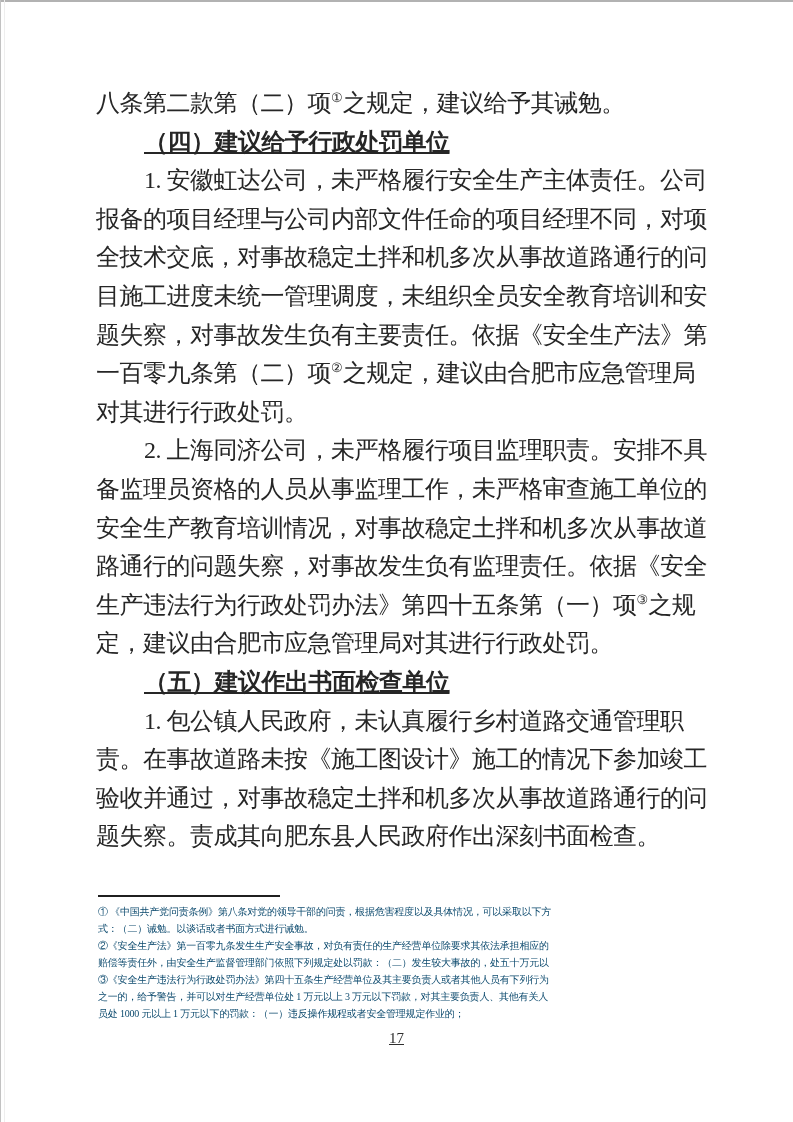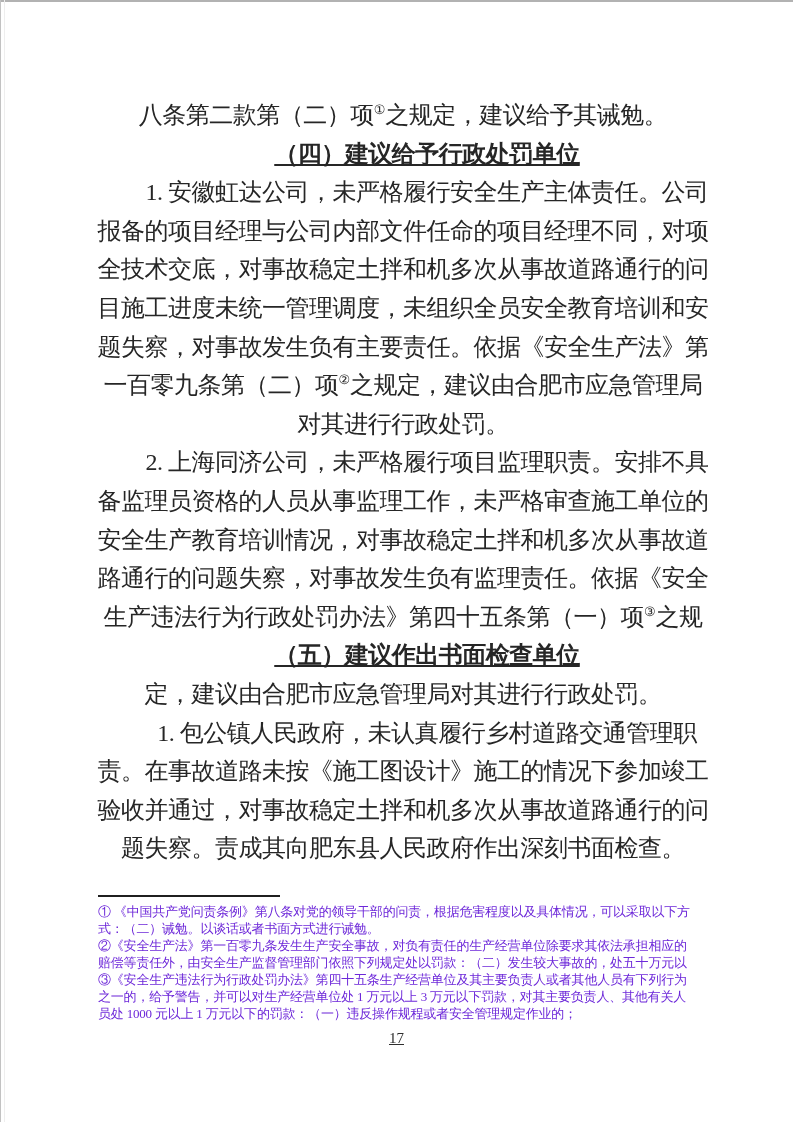--- a/index.html
+++ b/index.html
@@ -7,21 +7,21 @@
     width: 793px; height: 1122px;
     background: #ffffff;
     font-family: "Liberation Serif", "DejaVu Serif", serif;
     position: relative;
     overflow: hidden;
   }
   .edge-top   { position: absolute; top: 0; left: 0; right: 0; height: 2px; background: #b2b2b2; }
   .edge-left  { position: absolute; top: 0; left: 0; bottom: 0; width: 1px; background: #c2c2c2; }
   .hairline-left { position: absolute; top: 0; left: 4px; bottom: 0; width: 1px; background: #eeeeee; }
 
-  .content { position: absolute; left: 96px; top: 96px; width: 614px; text-align: center; }
+  .content { position: absolute; left: 96px; top: 84px; width: 614px; }
   .line {
     font-size: 24px;
     height: 38.6px;
     line-height: 38.6px;
     letter-spacing: -0.5px;
     color: #262626;
     white-space: nowrap;
   }
   .line.indent { padding-left: 48px; }
   .line.bold   { font-weight: bold; text-decoration: underline; }
@@ -31,25 +31,25 @@
     top: -9px;
     letter-spacing: 0;
   }
 
   .footnote-sep {
     position: absolute; left: 98px; top: 895px;
     width: 182px; height: 2px; background: #1f1f1f;
   }
   .footnotes { position: absolute; left: 98px; top: 903px; width: 600px; }
   .fline {
-    font-size: 13px;
+    font-size: 10px;
     line-height: 17px;
     height: 17px;
     letter-spacing: -0.2px;
-    color: #6d28d9;
+    color: #0c4a6e;
     white-space: nowrap;
   }
   .page-number {
     position: absolute; top: 1030px; left: 0; width: 793px;
     text-align: center; font-size: 15px; color: #2e2e2e; text-decoration: underline;
   }
 </style>
 </head>
 <body>
 
@@ -66,22 +66,22 @@
       <div class="line"><span>全技术交底，对事故稳定土拌和机多次从事故道路通行的问</span></div>
       <div class="line"><span>目施工进度未统一管理调度，未组织全员安全教育培训和安</span></div>
       <div class="line"><span>题失察，对事故发生负有主要责任。依据《安全生产法》第</span></div>
       <div class="line"><span>一百零九条第（二）项</span><span class="sup">②</span><span>之规定，建议由合肥市应急管理局</span></div>
       <div class="line"><span>对其进行行政处罚。</span></div>
       <div class="line indent"><span>2. 上海同济公司，未严格履行项目监理职责。安排不具</span></div>
       <div class="line"><span>备监理员资格的人员从事监理工作，未严格审查施工单位的</span></div>
       <div class="line"><span>安全生产教育培训情况，对事故稳定土拌和机多次从事故道</span></div>
       <div class="line"><span>路通行的问题失察，对事故发生负有监理责任。依据《安全</span></div>
       <div class="line"><span>生产违法行为行政处罚办法》第四十五条第（一）项</span><span class="sup">③</span><span>之规</span></div>
+      <div class="line"><span>定，建议由合肥市应急管理局对其进行行政处罚。</span></div>
       <div class="line indent bold"><span>（五）建议作出书面检查单位</span></div>
-      <div class="line"><span>定，建议由合肥市应急管理局对其进行行政处罚。</span></div>
       <div class="line indent"><span>1. 包公镇人民政府，未认真履行乡村道路交通管理职</span></div>
       <div class="line"><span>责。在事故道路未按《施工图设计》施工的情况下参加竣工</span></div>
       <div class="line"><span>验收并通过，对事故稳定土拌和机多次从事故道路通行的问</span></div>
       <div class="line"><span>题失察。责成其向肥东县人民政府作出深刻书面检查。</span></div>
     </div>
 
   <div class="footnote-sep"></div>
   <div class="footnotes" id="footnote-lines">
       <div class="fline">① 《中国共产党问责条例》第八条对党的领导干部的问责，根据危害程度以及具体情况，可以采取以下方</div>
       <div class="fline">式：（二）诫勉。以谈话或者书面方式进行诫勉。</div>

